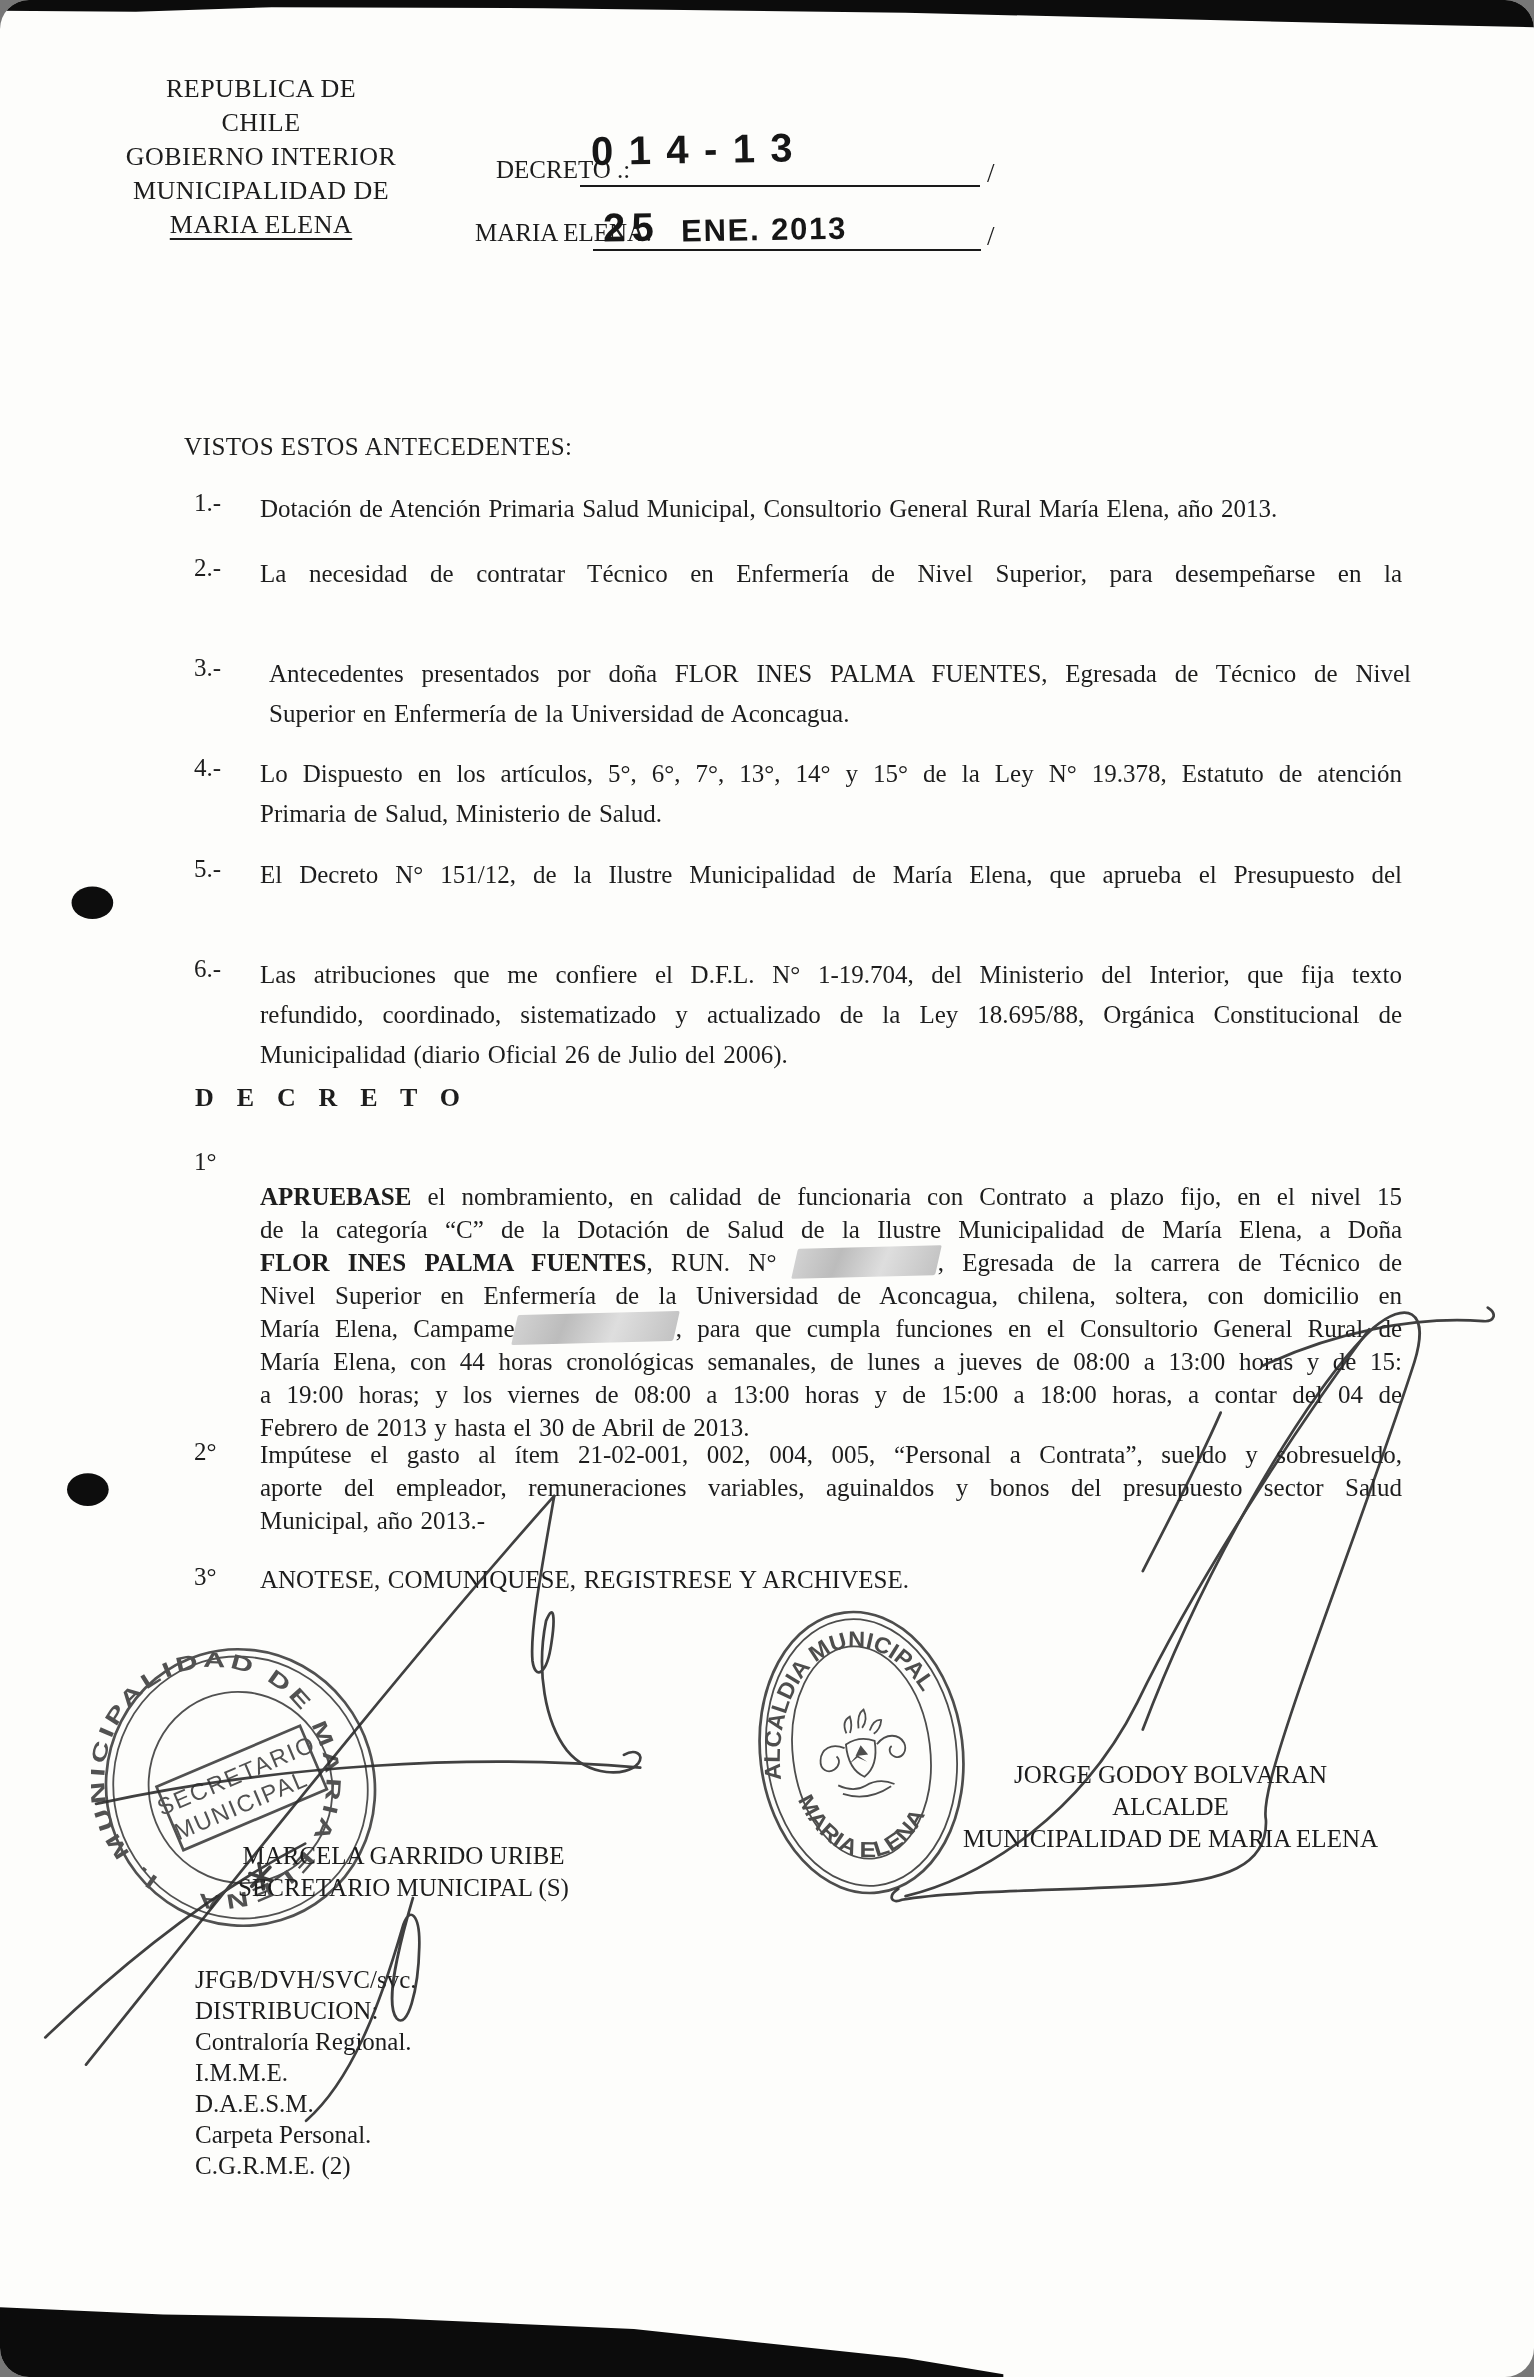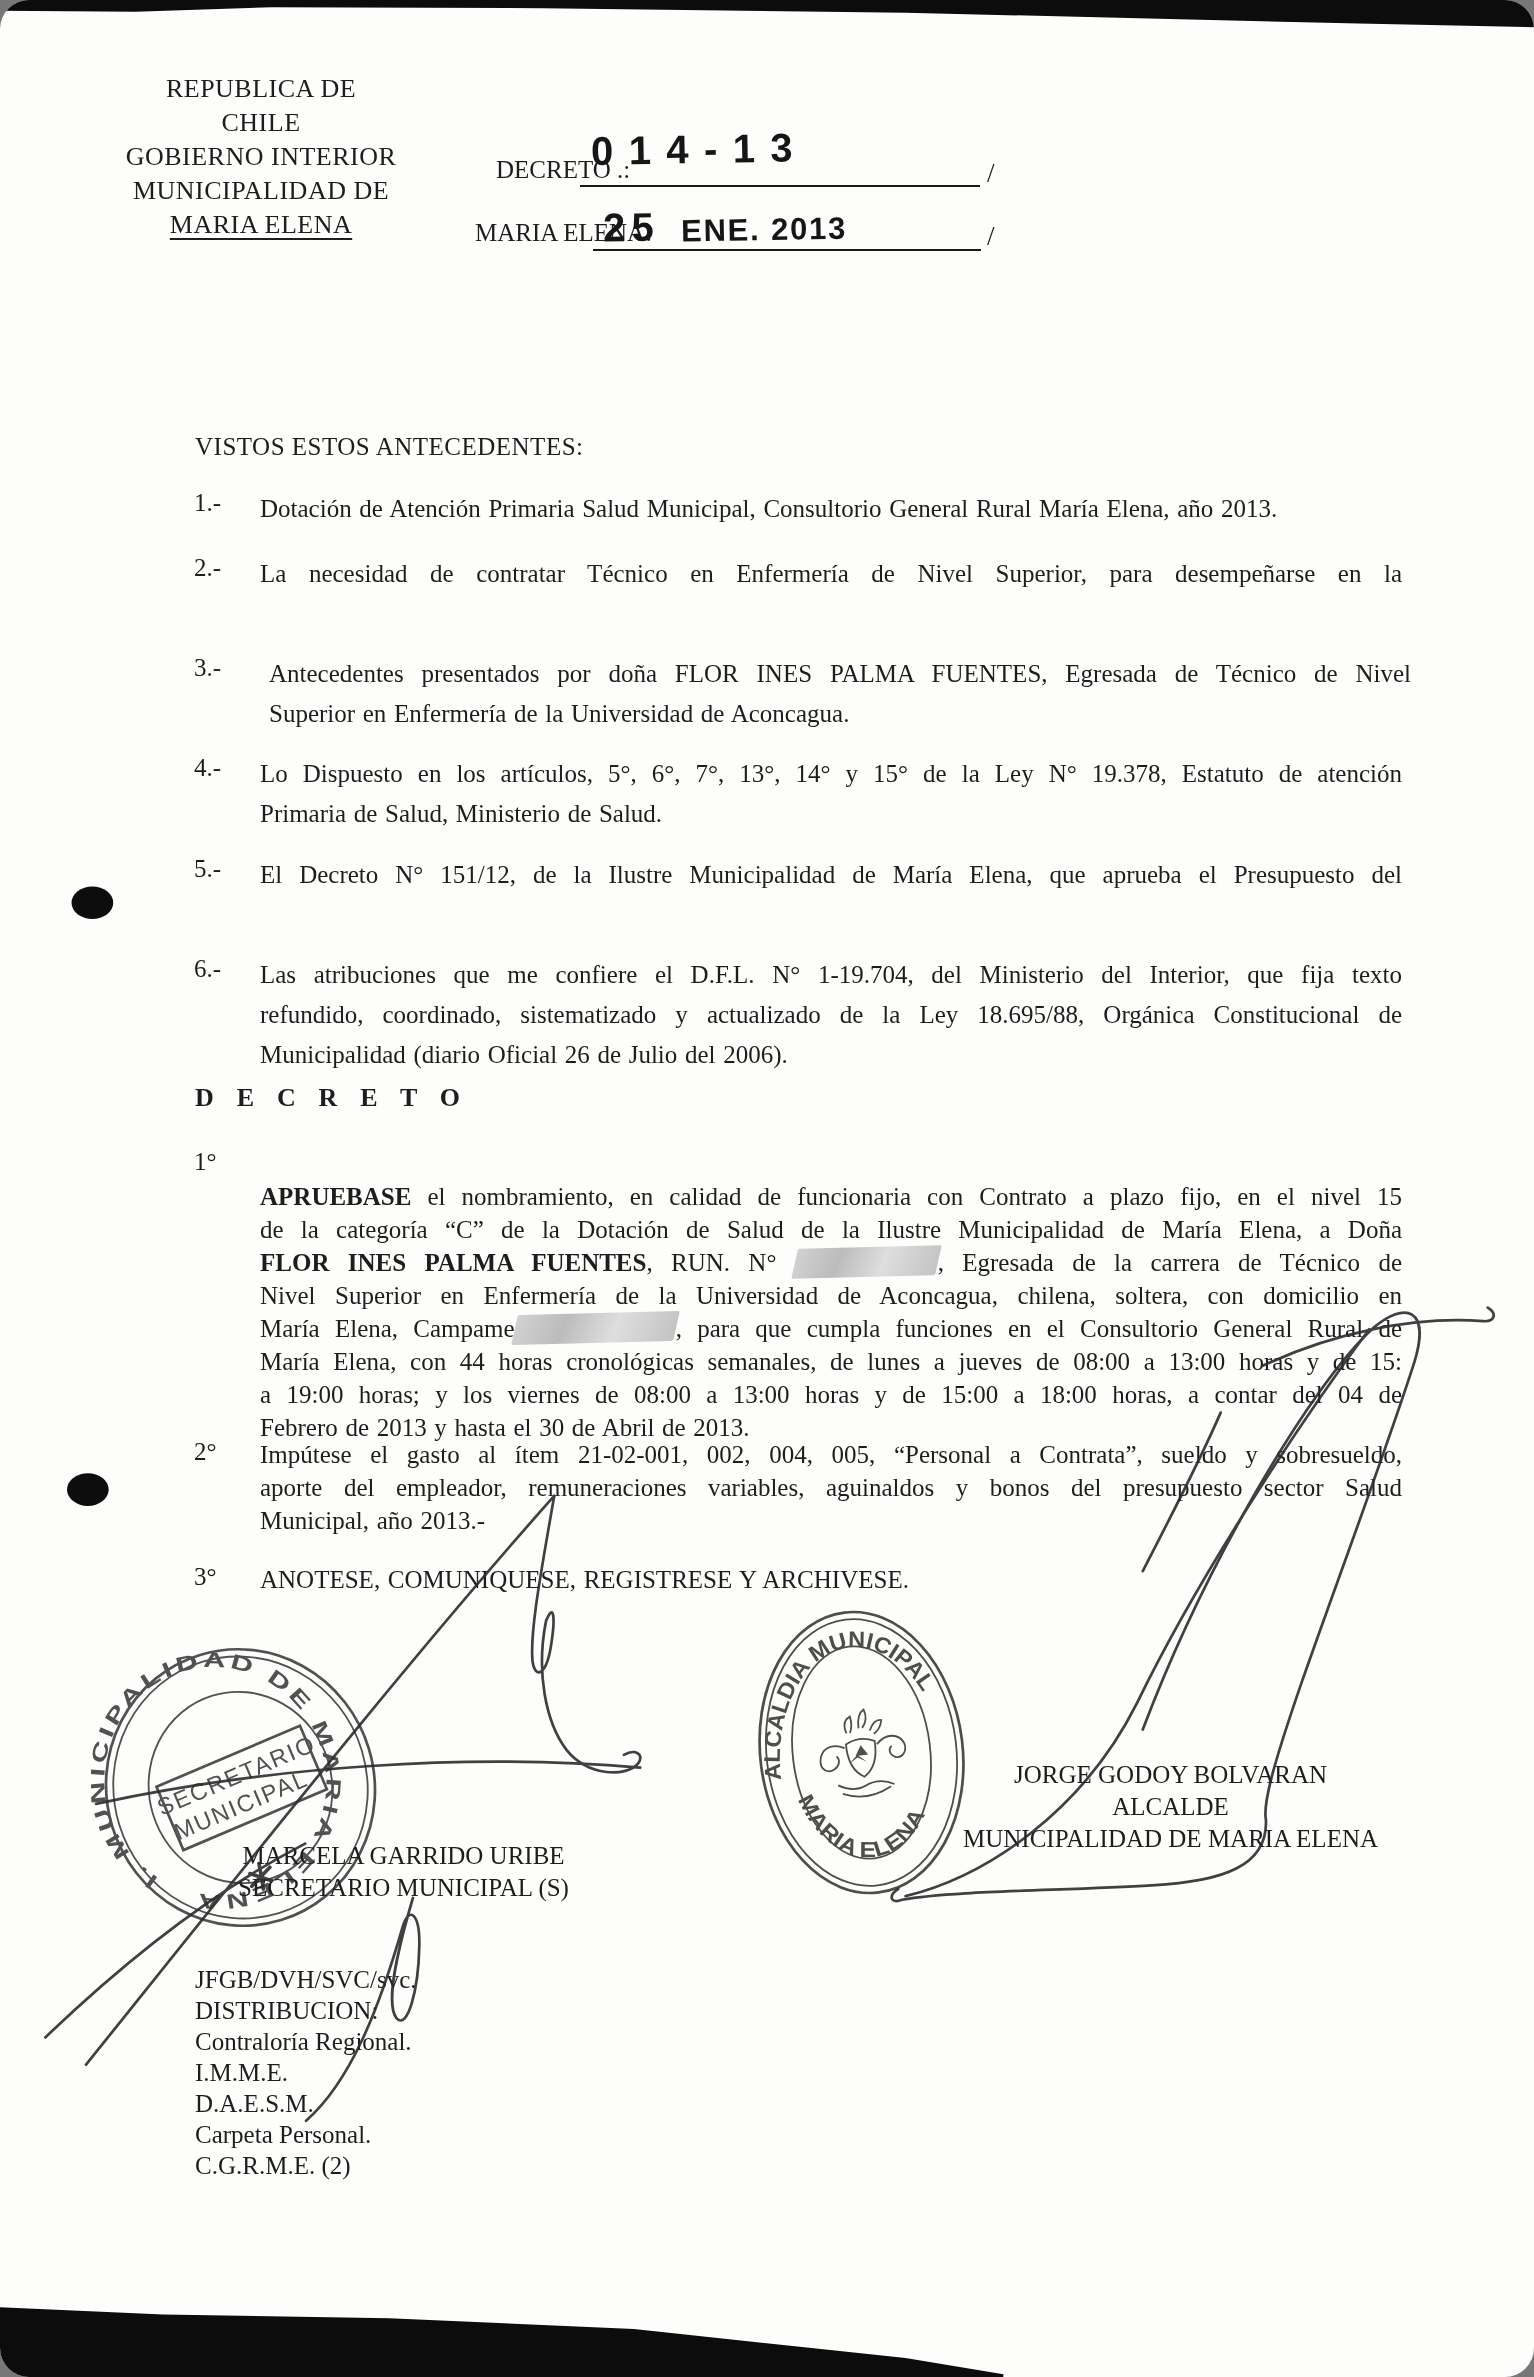--- a/index.html
+++ b/index.html
@@ -10,21 +10,21 @@
   .hdr .hl{display:block;}
   .hdr .ul{text-decoration:underline;text-underline-offset:4.5px;}
   .fldlabel{position:absolute;font-size:25px;}
   .stampnum{position:absolute;font-family:"Liberation Sans",sans-serif;font-weight:bold;
             color:#161616;transform:rotate(-1deg);}
   .n1{left:591px;top:127px;font-size:40px;letter-spacing:15.4px;}
   .d1{left:603px;top:205px;font-size:40px;letter-spacing:6.3px;}
   .d2{left:681px;top:212px;font-size:31px;letter-spacing:1.8px;}
   .fline{position:absolute;border-bottom:2.7px solid #1a1a1a;height:0;}
   .slash{position:absolute;font-size:27px;}
-  .sechead{position:absolute;left:195px;font-size:25px;letter-spacing:0.5px;}
+  .sechead{position:absolute;left:184px;font-size:25px;letter-spacing:0.5px;}
   .dechead{position:absolute;left:195px;font-size:26px;font-weight:bold;letter-spacing:8.2px;}
   .itnum{position:absolute;left:194px;font-size:25px;}
   .par{position:absolute;left:260px;width:1142px;font-size:25px;}
   .ls15 .ln{height:40px;line-height:40px;}
   .ls10 .ln{height:33px;line-height:33px;}
   .ln{white-space:nowrap;overflow:visible;text-align:justify;text-align-last:justify;
       word-spacing:1.4px;}
   .ln.end{text-align-last:left;}
   b{font-weight:bold;}
   .redact{display:inline-block;width:143px;height:30px;vertical-align:-6.3px;border-radius:1.8px;

